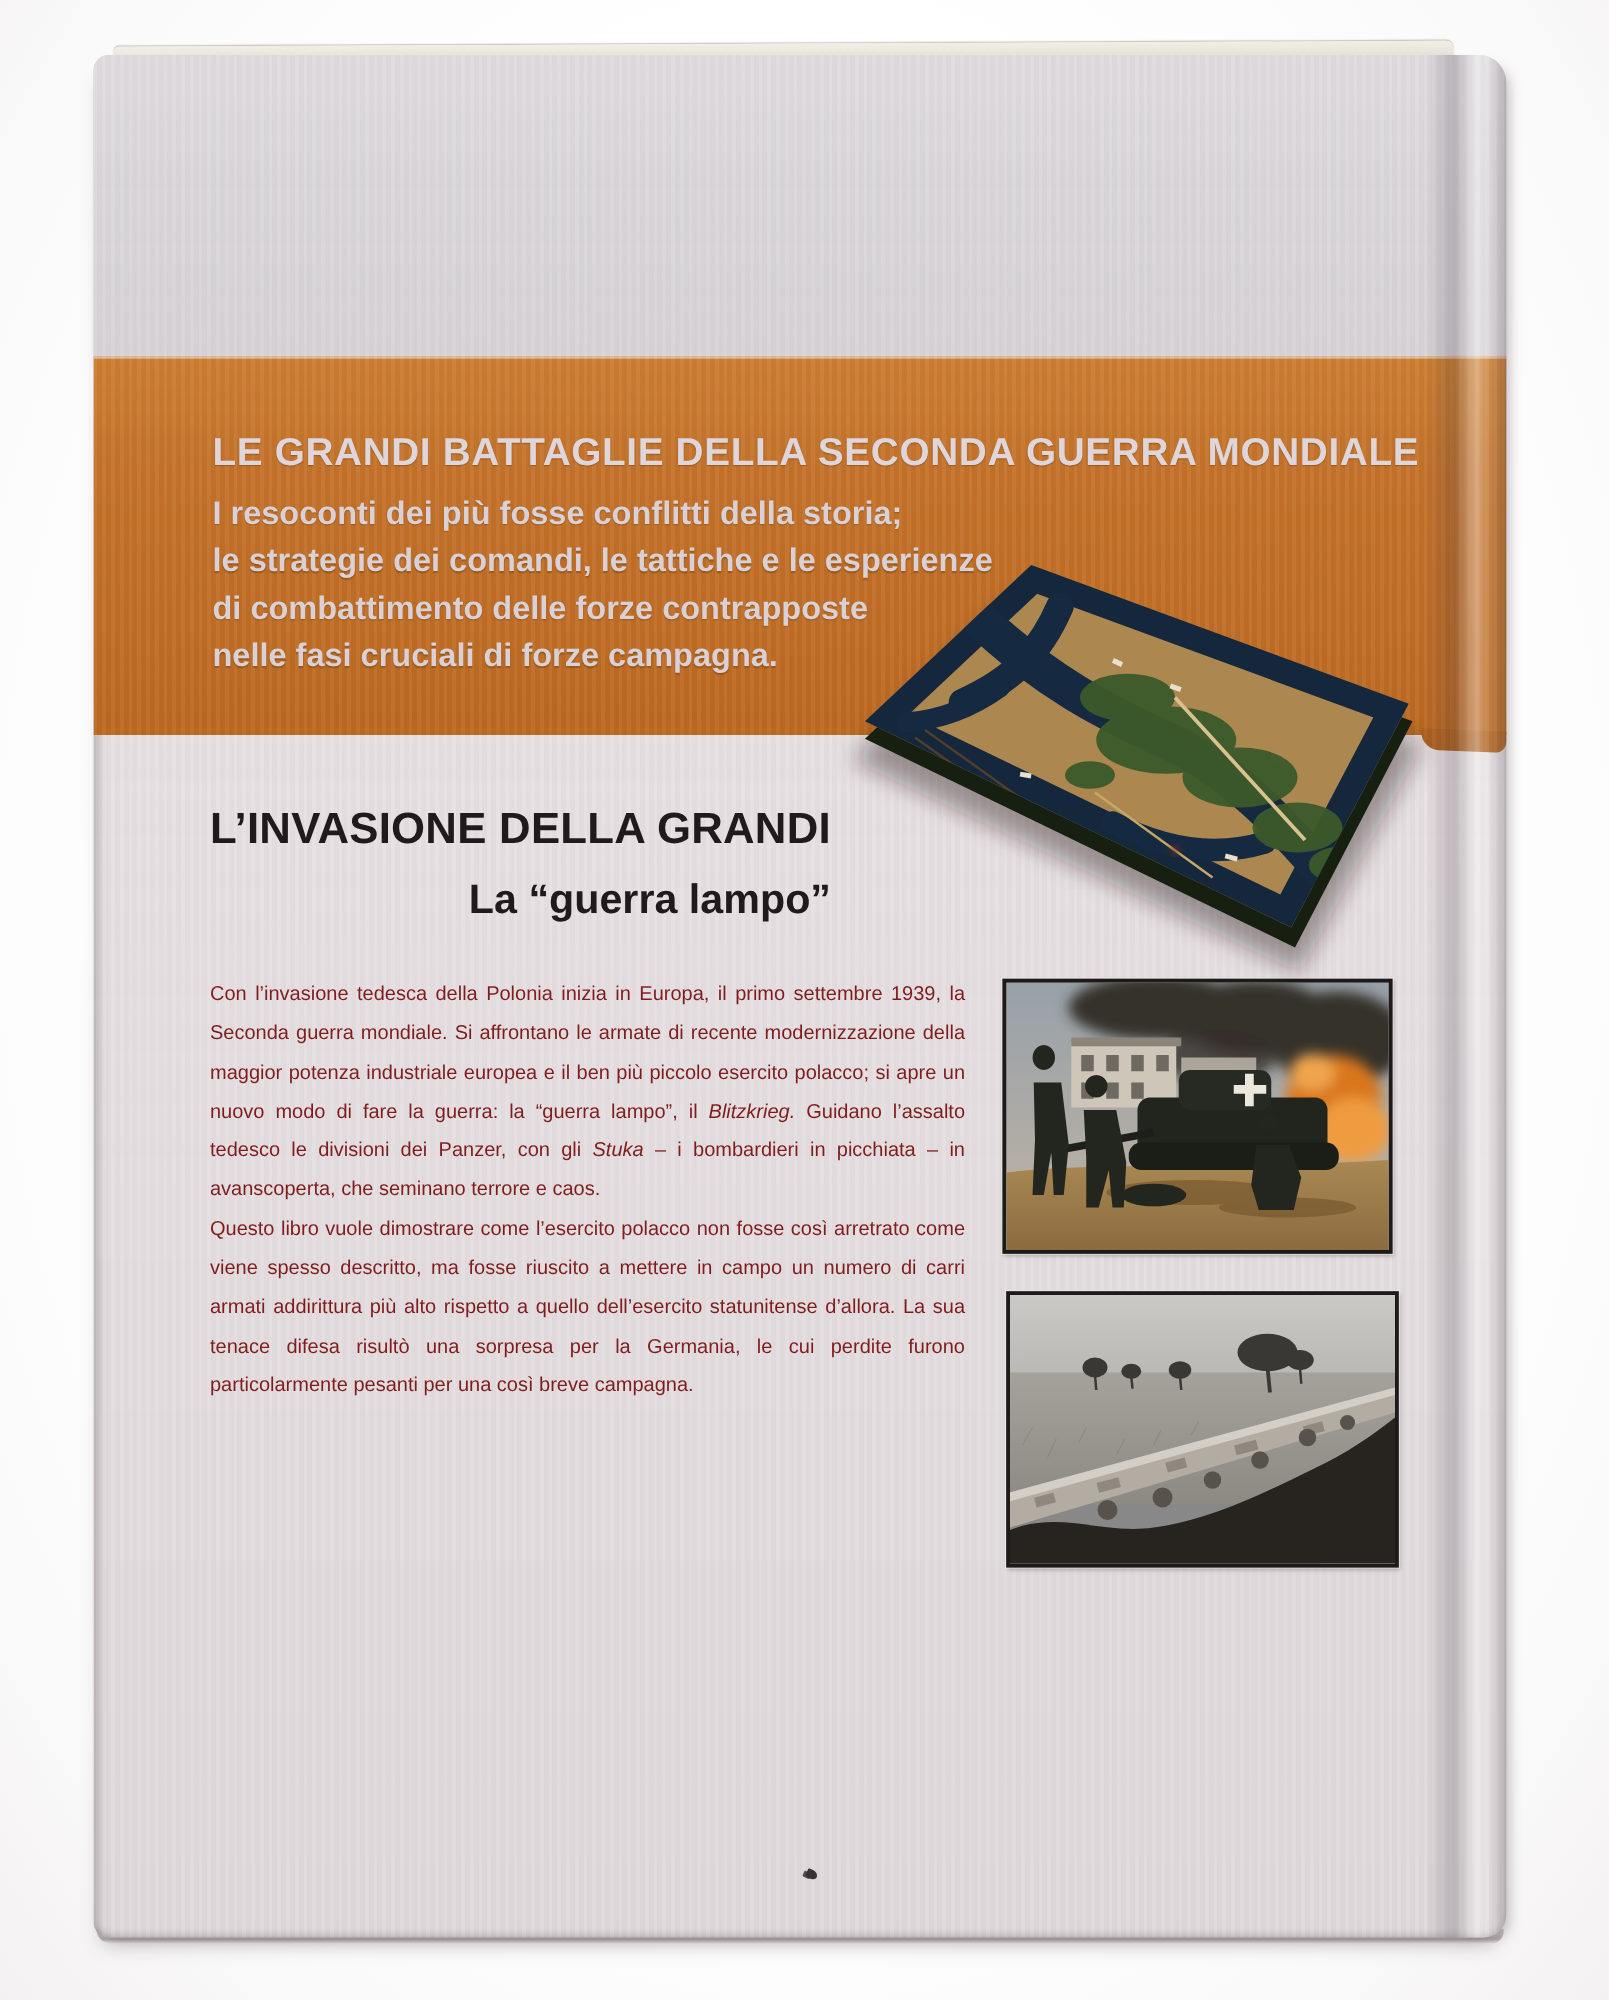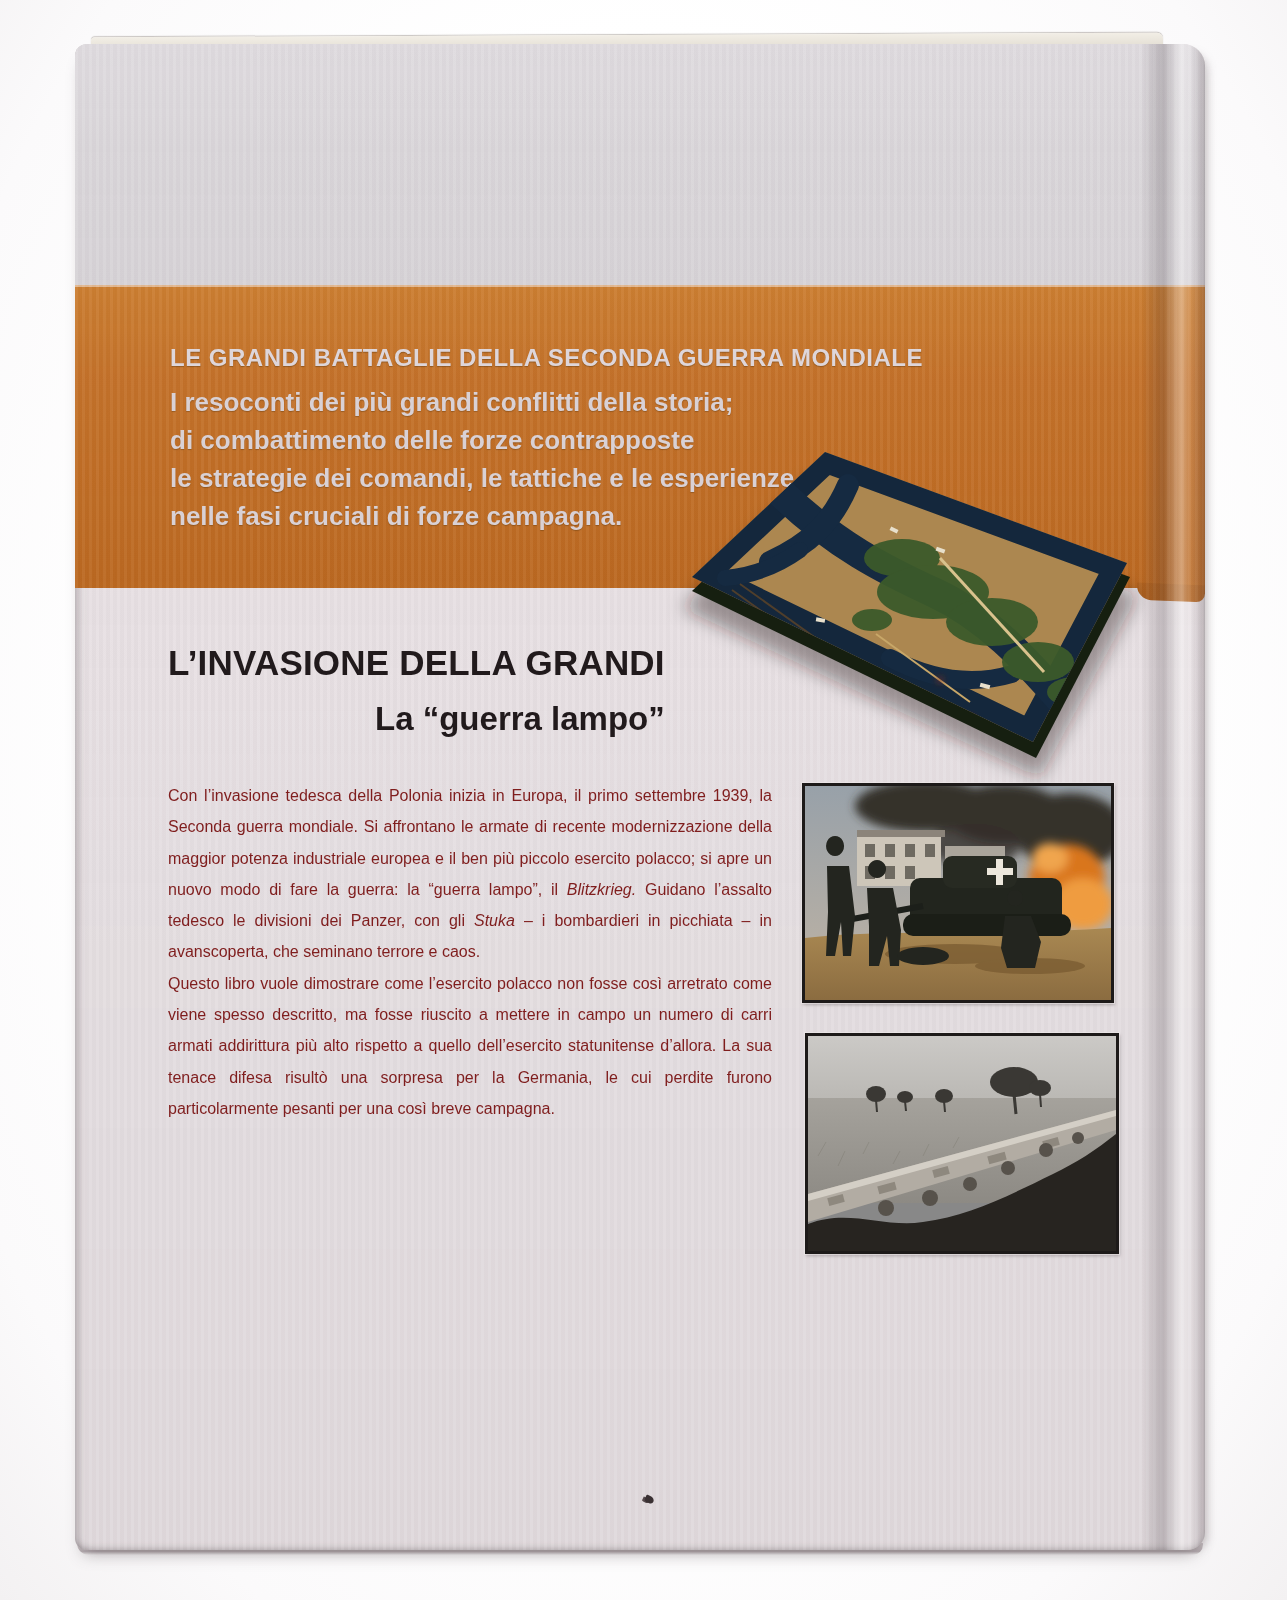--- a/index.html
+++ b/index.html
@@ -66,21 +66,21 @@
   }
   .bottom-edge {
     position:absolute; left:2px; right:2px; bottom:-5px; height:12px; z-index:-1;
     background: linear-gradient(180deg, #cfc8cb, #b7aeb2 70%, rgba(183,174,178,0));
     border-radius:0 0 14px 16px;
   }
 
   
   .series-block { position:absolute; left:95px; top:300px; width:900px; z-index:2; }
   .series-title {
-    font-size:24px; font-weight:bold; letter-spacing:0.5px;
+    font-size:31px; font-weight:bold; letter-spacing:0.5px;
     color: var(--banner_text,#ded6da);
     text-shadow: 0 1px 1px rgba(90,55,15,0.45);
     margin-bottom:11px; white-space:nowrap;
   }
   .series-tagline {
     font-size:26px; font-weight:bold; line-height:38px;
     color:#d9d1d5;
     text-shadow: 0 1px 1px rgba(90,55,15,0.40);
     width:640px;
   }
@@ -124,23 +124,23 @@
 
 <div class="book">
   <div class="page-edges"></div>
   <div class="band-top"></div>
   <div class="band-orange"></div>
   <div class="band-orange-dip"></div>
   <div class="cover-texture"></div>
 
   <div class="series-block">
     <div class="series-title">LE GRANDI BATTAGLIE DELLA SECONDA GUERRA MONDIALE</div>
-    <div class="series-tagline">I resoconti dei più grandi conflitti della storia;</div>
+    <div class="series-tagline">I resoconti dei più fosse conflitti della storia;</div>
+    <div class="series-tagline">le strategie dei comandi, le tattiche e le esperienze</div>
     <div class="series-tagline">di combattimento delle forze contrapposte</div>
-    <div class="series-tagline">le strategie dei comandi, le tattiche e le esperienze</div>
     <div class="series-tagline">nelle fasi cruciali di forze campagna.</div>
   </div>
 
   <div class="diorama" role="img" aria-label="Modellino 3D del terreno con fiumi, boschi e campi">
     <svg width="540" height="370" viewBox="0 0 540 370">
       <defs>
         <clipPath id="boardClip">
             <polygon points="185,22 487,133 393,312 52,147"></polygon>
           </clipPath>
         <filter id="soft" x="-30%" y="-30%" width="160%" height="160%">

